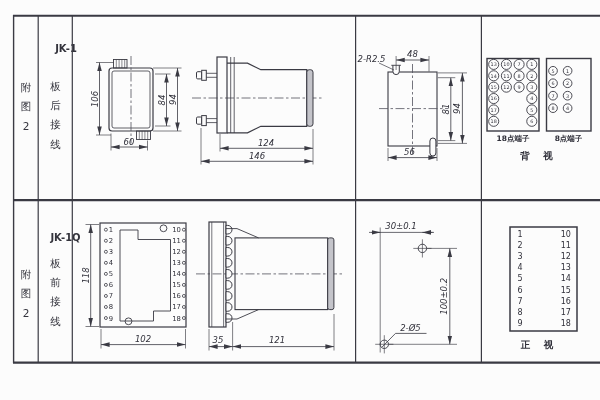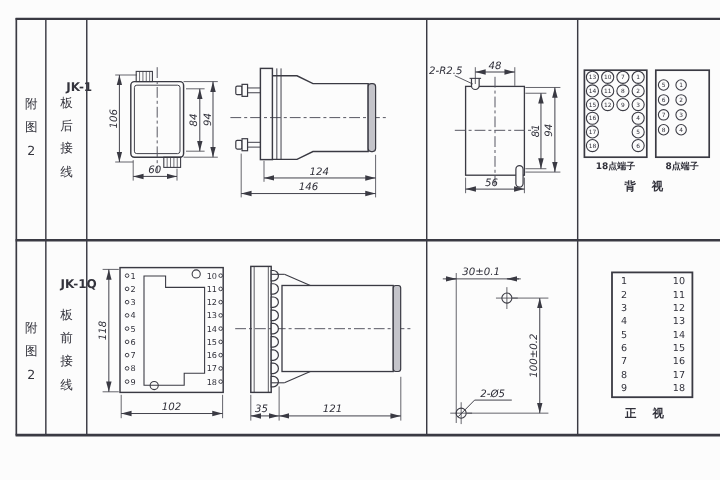--- a/index.html
+++ b/index.html
@@ -22,21 +22,21 @@
   .hatch{stroke-width:0.6;}
 </style>
 </head>
 <body>
 
 <div id="screen">
 
   <div class="vtext" style="left:14px;top:78px;width:24px">附
 图
 2</div>
-  <div class="model" style="left:38px;top:68px;width:56px">JK-1</div>
+  <div class="model" style="left:38px;top:43px;width:56px">JK-1</div>
   <div class="vtext" style="left:39px;top:76.5px;width:33px">板
 后
 接
 线</div>
 
   <div class="vtext" style="left:14px;top:265px;width:24px">附
 图
 2</div>
   <div class="model" style="left:38px;top:232px;width:55px">JK-1Q</div>
   <div class="vtext" style="left:39px;top:253.5px;width:33px">板

